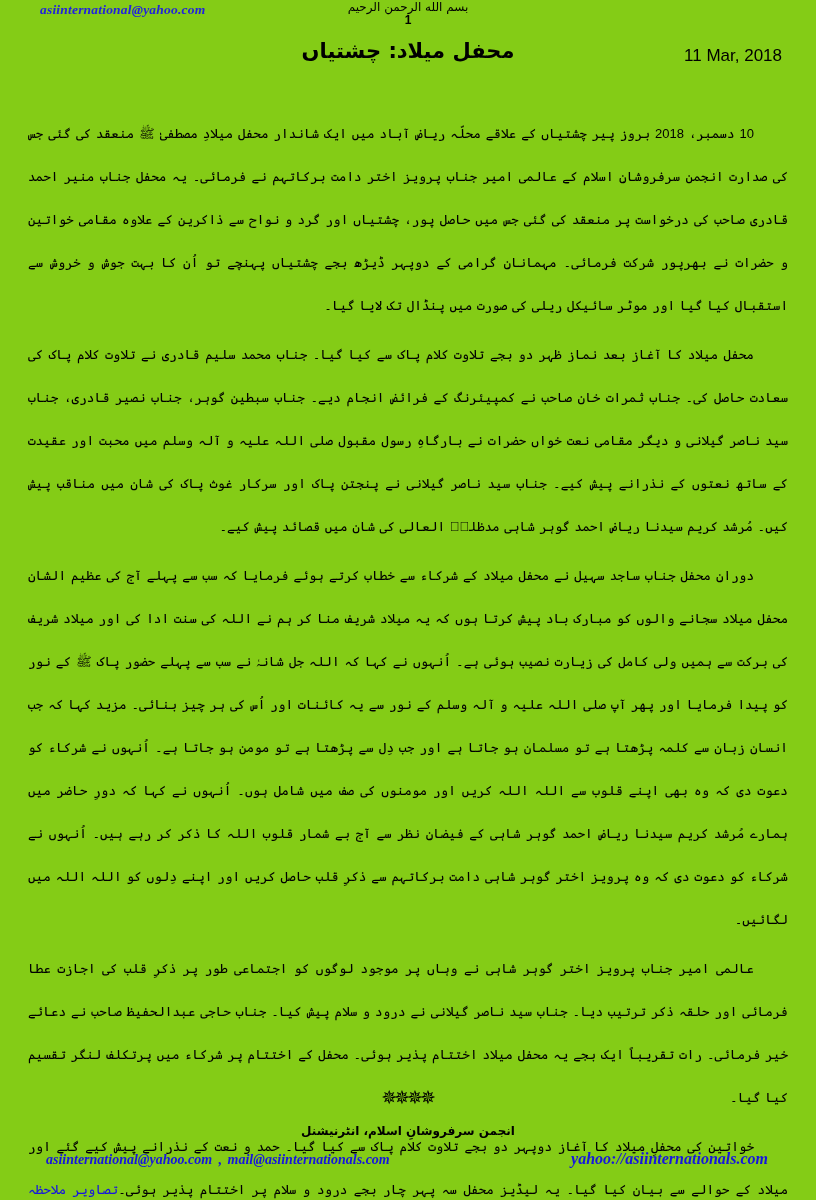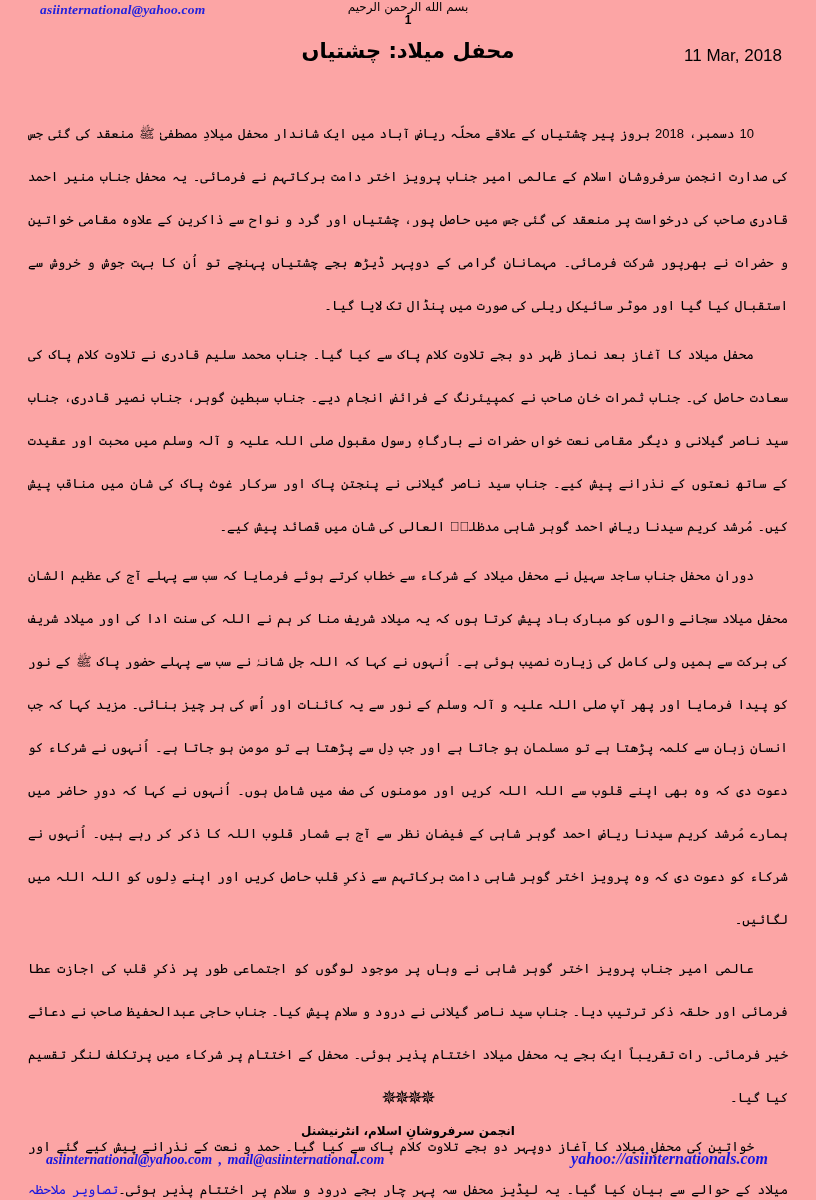--- a/index.html
+++ b/index.html
@@ -9,21 +9,21 @@
     background: #ffffff;
   }
   body {
     font-family: "Liberation Serif", "DejaVu Serif", serif;
   }
   .page {
     position: relative;
     width: 816px;
     height: 1200px;
     margin: 0 auto;
-    background: #fca5a5;
+    background: #84cc16;
     overflow: hidden;
     box-sizing: border-box;
   }
 
   
   .topbar {
     position: absolute;
     top: 0px;
     left: 0;
     width: 816px;
@@ -213,18 +213,18 @@
   </div>
 
   <div class="ornaments">
     <span>✵</span><span>✵</span><span>✵</span><span>✵</span>
   </div>
 
   <div class="footer-org">انجمن سرفروشانِ اسلام، انٹرنیشنل</div>
 
   <div class="footer-links">
     <div class="footer-emails">
-      <span>asiinternational@yahoo.com</span><span class="sep">,</span><span>mail@asiinternational.com</span>
+      <span>asiinternational@yahoo.com</span><span class="sep">,</span><span>mail@asiinternationals.com</span>
     </div>
     <div class="footer-url">yahoo://asiinternationals.com</div>
   </div>
 
 </div>
 
 </body></html>

